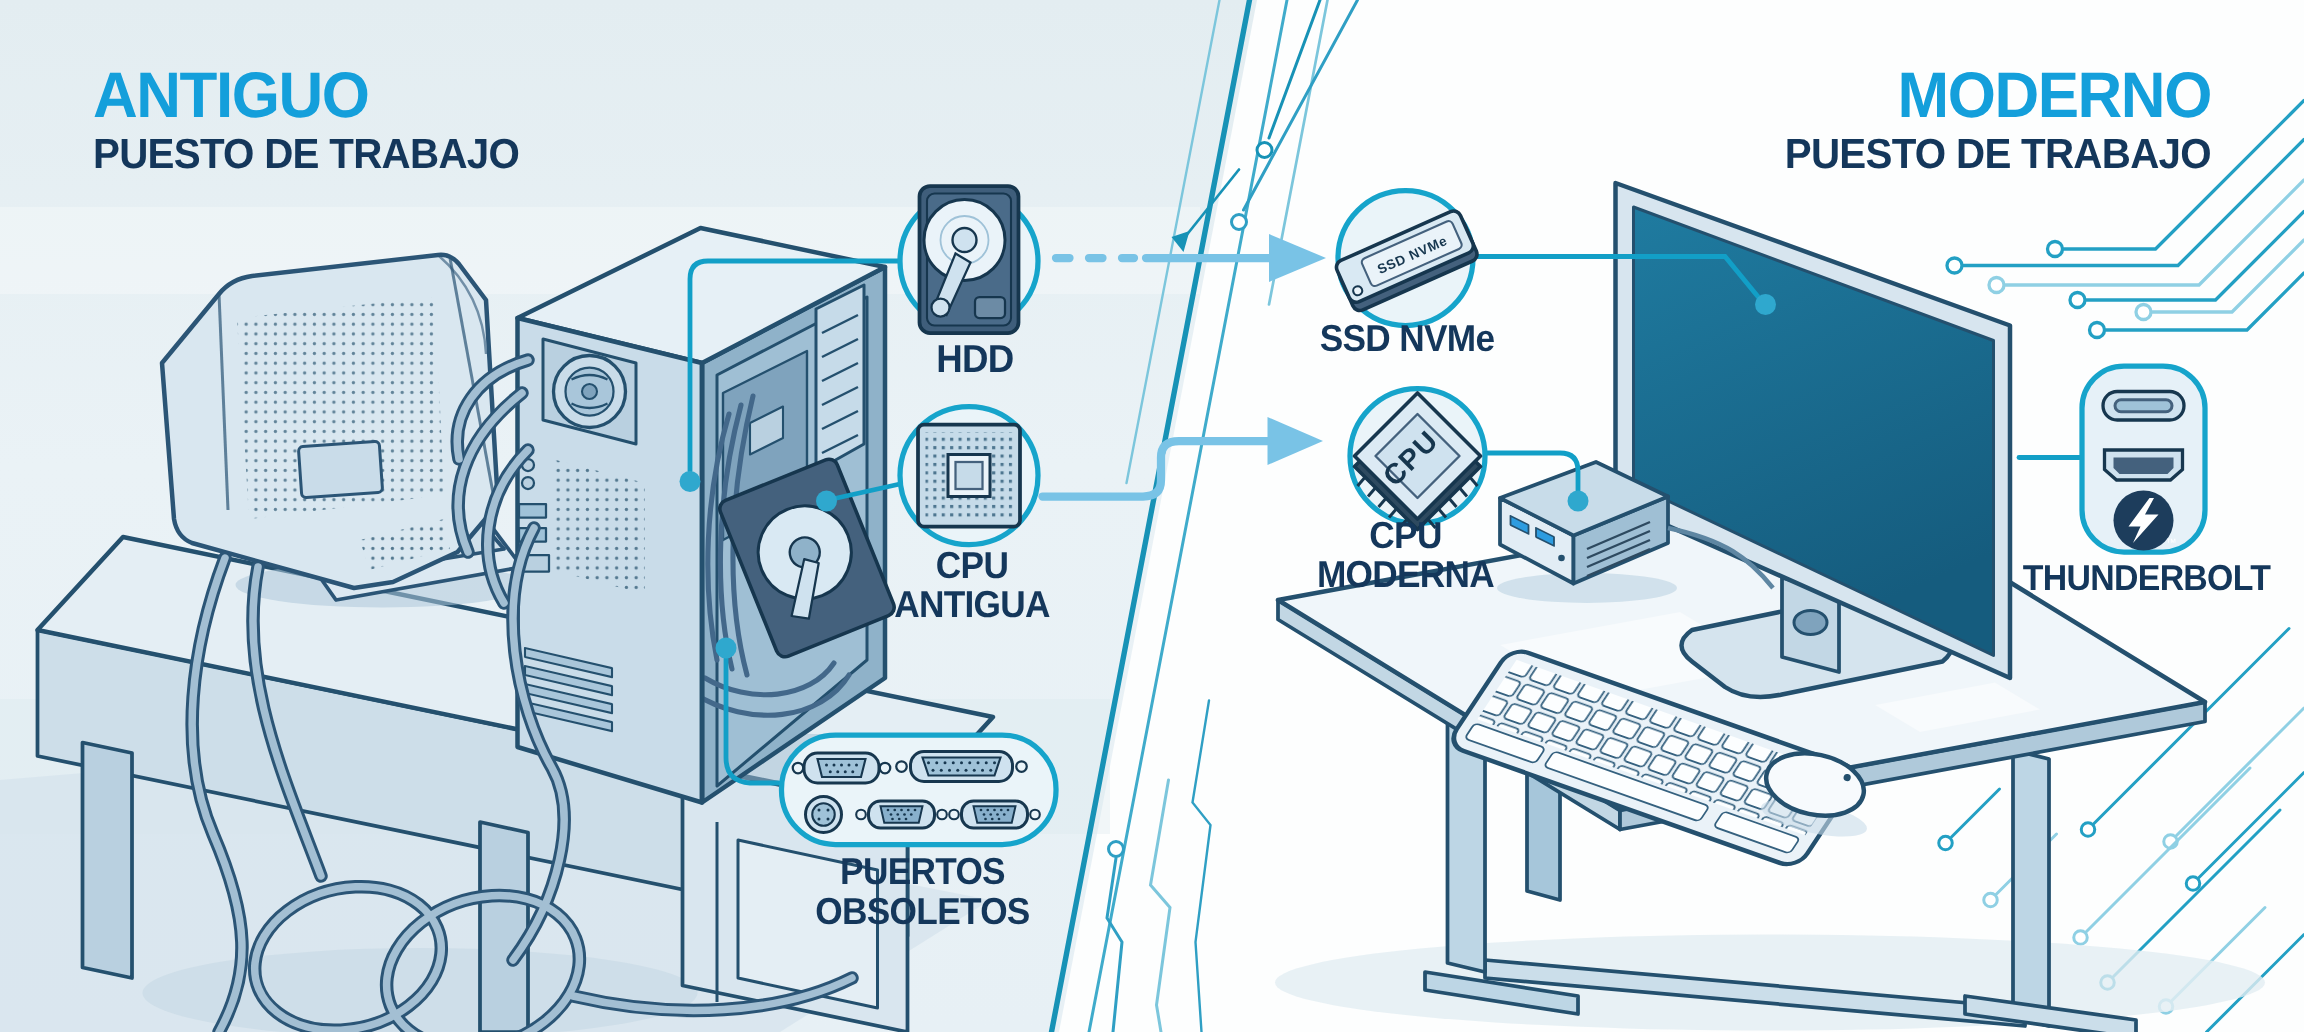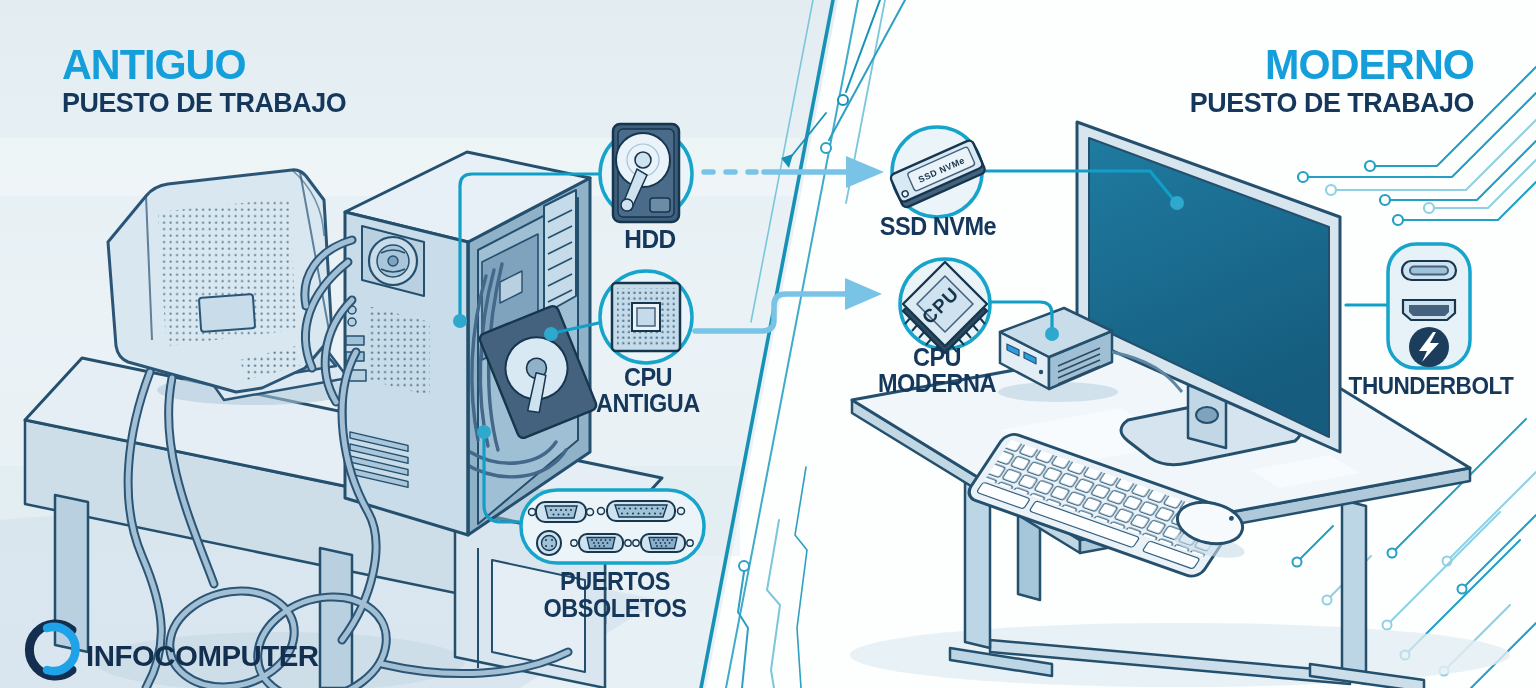--- a/index.html
+++ b/index.html
@@ -510,21 +510,14 @@
   <div>MODERNA</div>
 </div>
 
 <div class="lbl lbl-ports">
   <div>PUERTOS</div>
   <div>OBSOLETOS</div>
 </div>
 
 <div class="lbl lbl-tb">THUNDERBOLT</div>
 
-<div class="brand">
-  <svg width="68" height="70" viewBox="0 0 68 70">
-    <path d="M60 16 A 26 26 0 1 0 60 56" fill="none" stroke="#132E4E" stroke-width="9" stroke-linecap="round"></path>
-    <path d="M35 14 A 22 22 0 1 1 35 56" fill="none" stroke="#1FA3E8" stroke-width="8.5" stroke-linecap="round"></path>
-  </svg>
-  <span class="brand-text">INFOCOMPUTER</span>
+
 </div>
 
-</div>
-
 </body></html>

